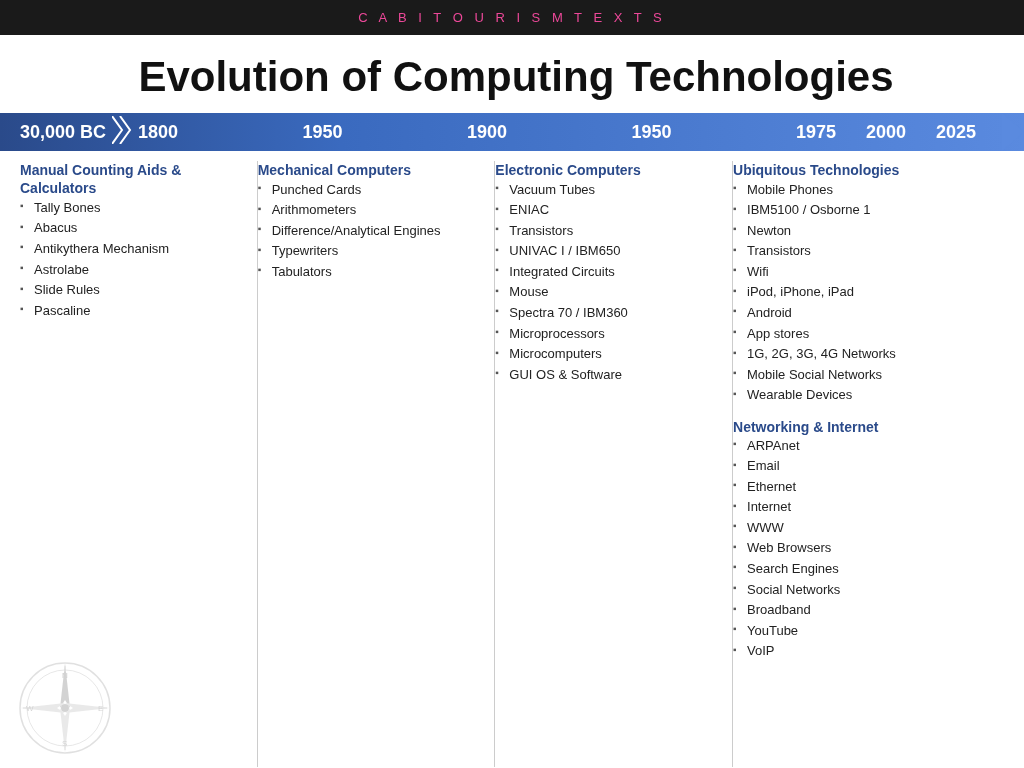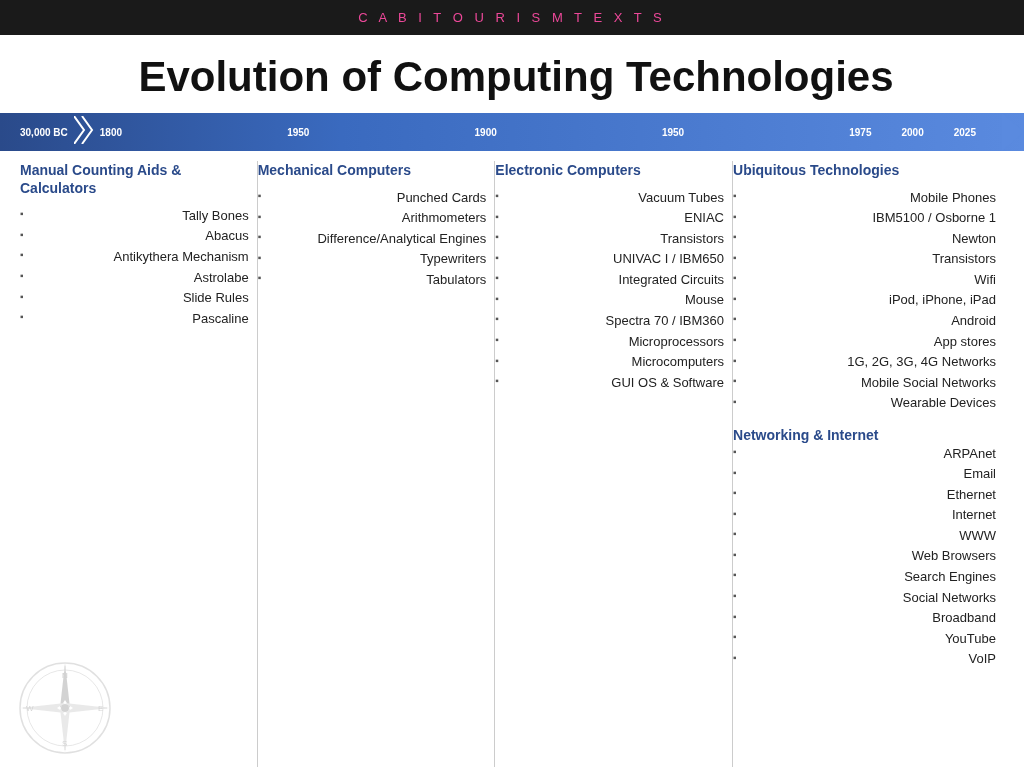--- a/index.html
+++ b/index.html
@@ -46,21 +46,21 @@
     }
 
     .timeline-labels {
       display: flex;
       width: 100%;
       align-items: center;
     }
 
     .timeline-epoch {
       color: white;
-      font-size: 10px;
+      font-size: 18px;
       font-weight: 600;
     }
 
     .timeline-spacer {
       flex: 1;
     }
 
     
     .timeline-arrow {
       position: absolute;
@@ -89,37 +89,35 @@
     }
 
     .column:last-child {
       border-right: none;
     }
 
     .column-header {
       color: #2a4a8a;
       font-weight: 700;
       font-size: 14px;
-      margin-bottom: 8px;
       line-height: 1.3;
     }
 
     .column ul {
       list-style: none;
       padding: 0;
     }
 
     .column ul li {
       font-size: 13px;
       color: #222222;
       padding: 1.5px 0;
       padding-left: 14px;
       position: relative;
       line-height: 1.35;
-      text-align: right;
     }
 
     .column ul li::before {
       content: "▪";
       position: absolute;
       left: 0;
       color: #555;
       font-size: 10px;
       top: 2px;
     }

